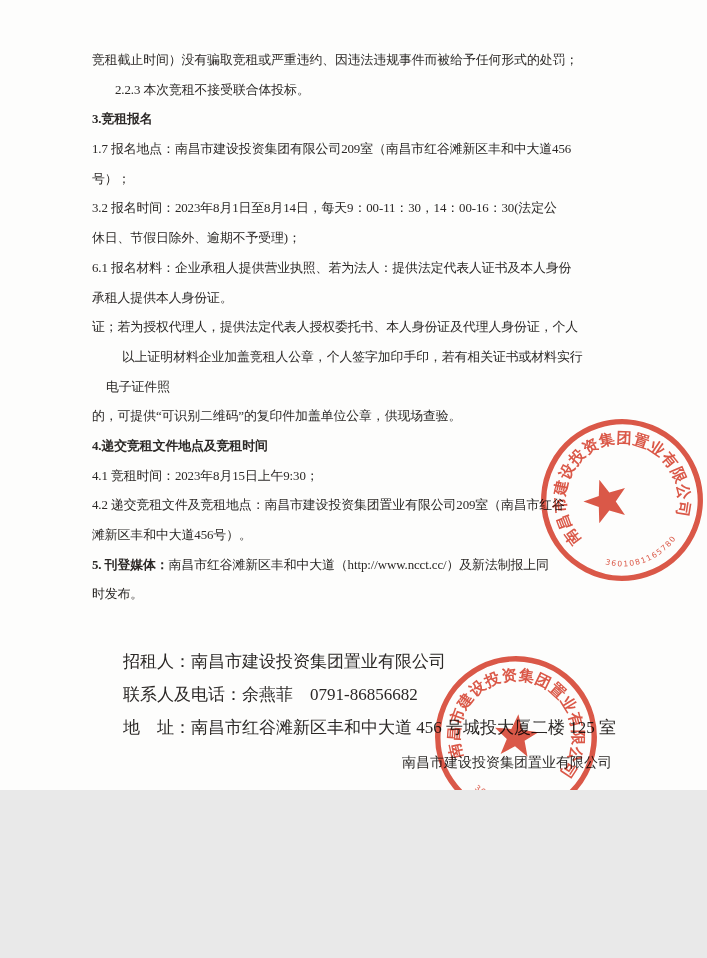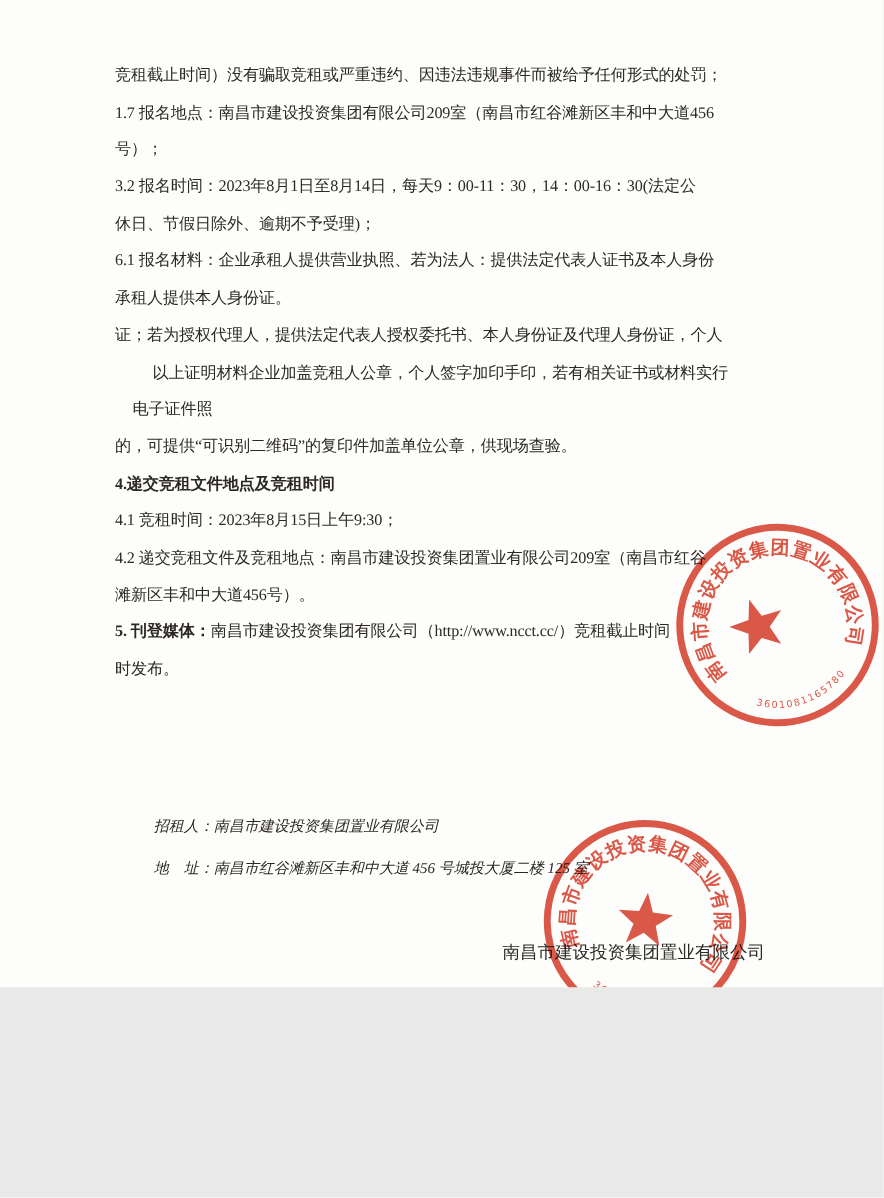--- a/index.html
+++ b/index.html
@@ -8,59 +8,62 @@
     background:#fdfdfc;overflow:hidden;
     font-family:"Liberation Serif","DejaVu Serif",serif;
     color:#2b2826;
   }
   .doc{position:absolute;left:92px;top:46px;width:530px;font-size:12.9px;}
   .doc .line{height:29.7px;line-height:29.7px;white-space:nowrap;letter-spacing:-0.1px;}
   .b{font-weight:bold;}
   .ind1{padding-left:23px;}
   .ind2{padding-left:30px;font-family:Liberation Serif, serif;}
   .ind-s{padding-left:14px;}
-  .footer{position:absolute;left:123px;top:645px;font-size:12px;font-style:italic;}
+  .footer{position:absolute;left:123px;top:645px;font-size:17px;}
   .footer .line{height:33px;line-height:33px;white-space:nowrap;}
   .signature{position:absolute;left:396px;top:750px;width:222px;text-align:center;font-size:14px;}
   .signature .line{height:25px;line-height:25px;white-space:nowrap;}
   .stamp{position:absolute;mix-blend-mode:multiply;opacity:.88;pointer-events:none;}
   .stamp-right{left:537px;top:415px;width:170px;height:170px;transform:rotate(-18deg);}
   .stamp-bottom{left:431px;top:652px;width:170px;height:170px;transform:rotate(6deg);}
   .seal-text{font-weight:bold;letter-spacing:0.8px;font-family:"Liberation Serif","DejaVu Serif",serif;}
   .seal-serial{letter-spacing:1.6px;font-family:"DejaVu Sans","Liberation Sans",sans-serif;}
 </style>
 </head>
 <body>
 
 <div class="page">
 
   <div class="doc">
     <div class="line">竞租截止时间）没有骗取竞租或严重违约、因违法违规事件而被给予任何形式的处罚；</div>
+    <div class="line ind1">2.2.3 本次竞租不接受联合体投标。</div>
+    <div class="line b">3.竞租报名</div>
     <div class="line">1.7 报名地点：南昌市建设投资集团有限公司209室（南昌市红谷滩新区丰和中大道456</div>
     <div class="line">号）；</div>
     <div class="line">3.2 报名时间：2023年8月1日至8月14日，每天9：00-11：30，14：00-16：30(法定公</div>
     <div class="line">休日、节假日除外、逾期不予受理)；</div>
     <div class="line">6.1 报名材料：企业承租人提供营业执照、若为法人：提供法定代表人证书及本人身份</div>
     <div class="line">承租人提供本人身份证。</div>
     <div class="line">证；若为授权代理人，提供法定代表人授权委托书、本人身份证及代理人身份证，个人</div>
     <div class="line ind2">以上证明材料企业加盖竞租人公章，个人签字加印手印，若有相关证书或材料实行</div>
     <div class="line ind-s">电子证件照</div>
     <div class="line">的，可提供“可识别二维码”的复印件加盖单位公章，供现场查验。</div>
     <div class="line b">4.递交竞租文件地点及竞租时间</div>
     <div class="line">4.1 竞租时间：2023年8月15日上午9:30；</div>
     <div class="line">4.2 递交竞租文件及竞租地点：南昌市建设投资集团置业有限公司209室（南昌市红谷</div>
     <div class="line">滩新区丰和中大道456号）。</div>
     <div class="line">
-      <span class="b">5. 刊登媒体：</span><span>南昌市建设投资集团有限公司（http://www.ncct.cc/）竞租截止时间</span>
+      <span class="b">5. 刊登媒体：</span><span>南昌市红谷滩新区丰和中大道（http://www.ncct.cc/）及新法制报上同</span>
     </div>
     <div class="line">时发布。</div>
   </div>
 
   <div class="footer">
     <div class="line">招租人：南昌市建设投资集团置业有限公司</div>
+    <div class="line">联系人及电话：余燕菲　0791-86856682</div>
     <div class="line">地　址：南昌市红谷滩新区丰和中大道 456 号城投大厦二楼 125 室</div>
   </div>
 
   <div class="signature">
     <div class="line">南昌市建设投资集团置业有限公司</div>
   </div>
 
   <svg class="stamp stamp-right" viewBox="0 0 200 200" aria-hidden="true">
     <defs>
       <path id="sealArcT1" d="M 42,133.5 A 67,67 0 1 1 158,133.5" fill="none"></path>

